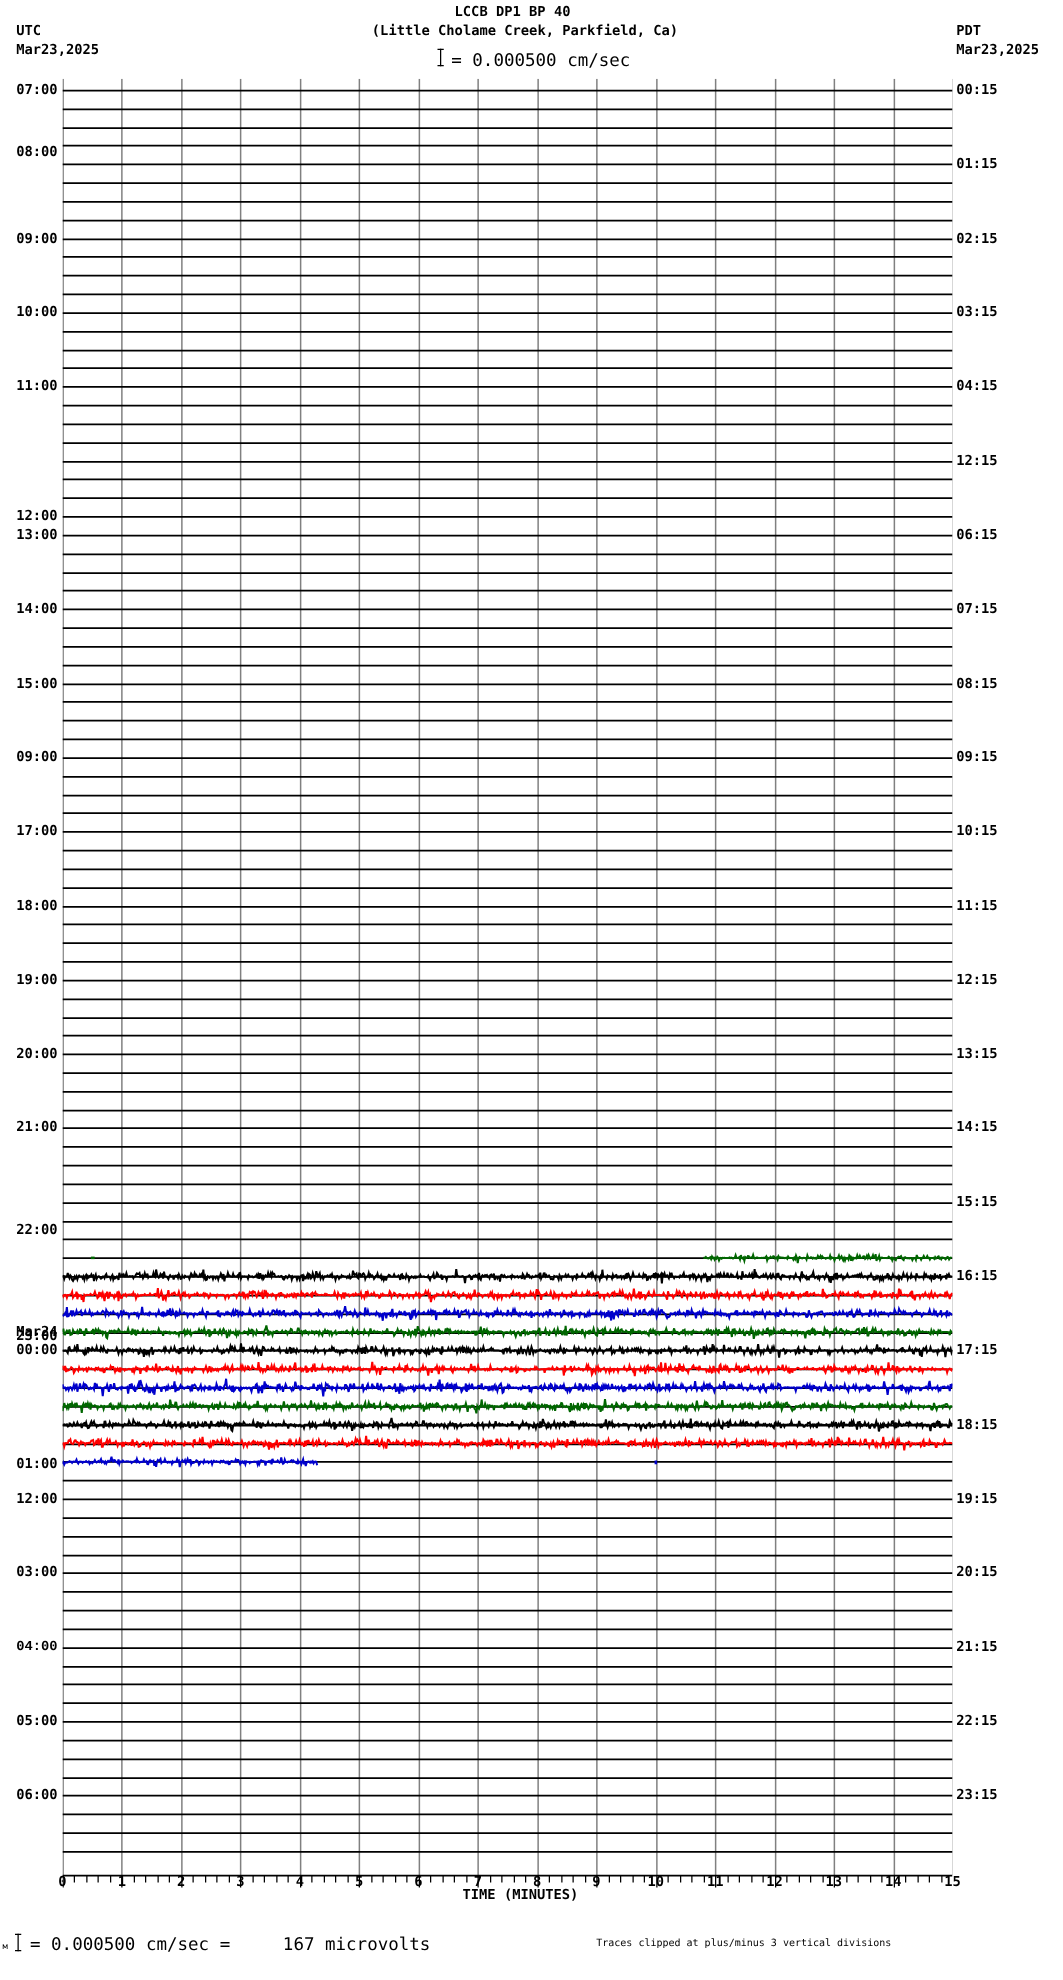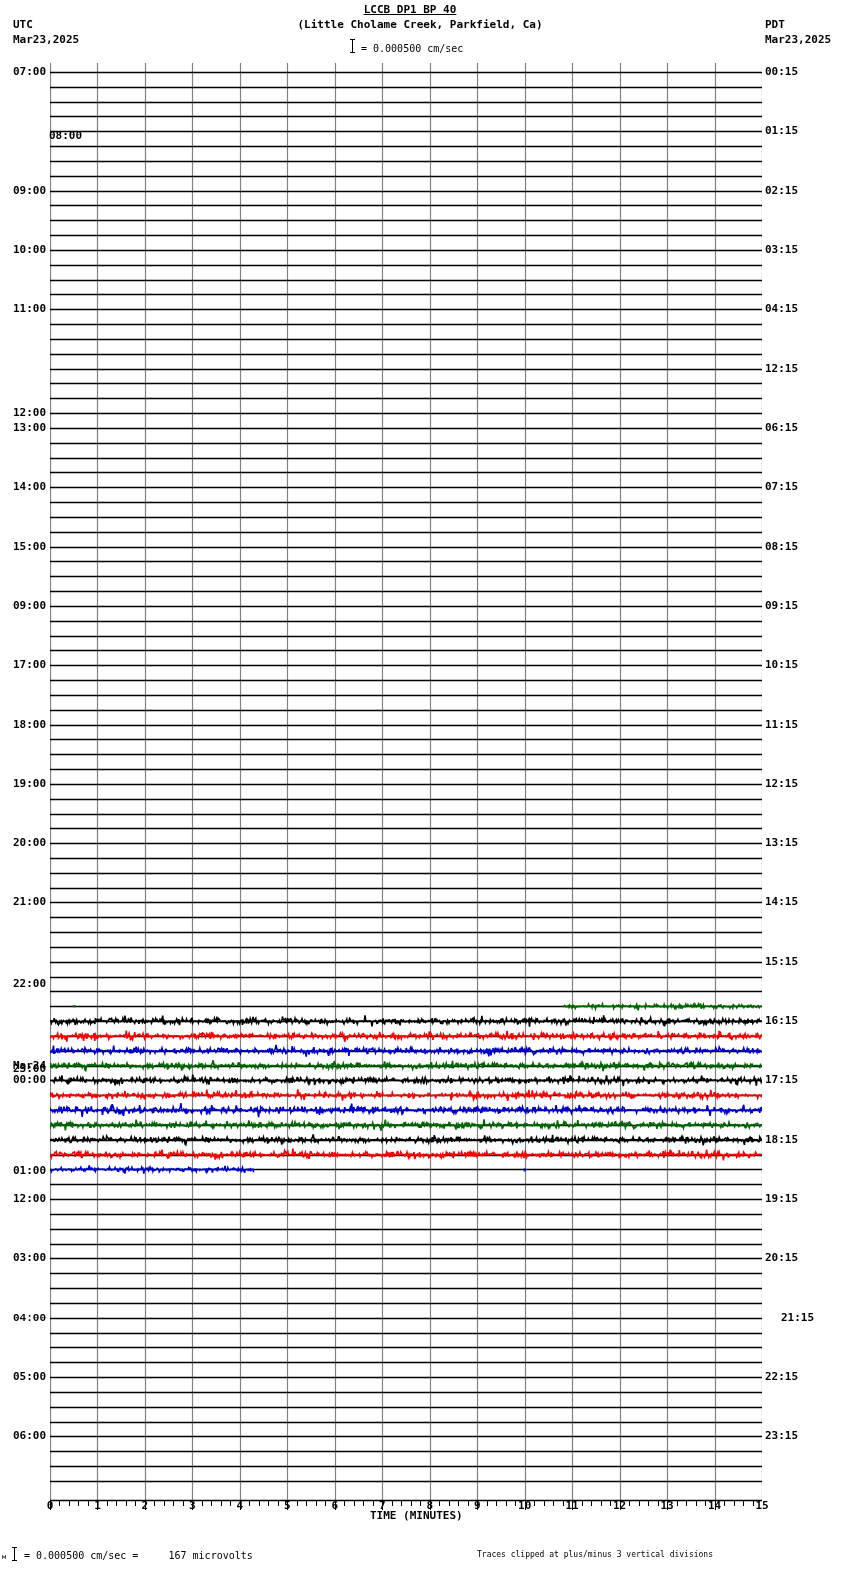--- a/index.html
+++ b/index.html
@@ -1,20 +1,20 @@
 <!DOCTYPE html>
 <html><head>
 <meta charset="utf-8">
 <style>
   html, body { margin: 0; padding: 0; background: #ffffff; }
   body { width: 850px; height: 1584px; position: relative; overflow: hidden;
          font-family: "DejaVu Sans Mono", "Liberation Mono", monospace; color: #000; }
   .txt { position: absolute; white-space: pre; font-weight: bold; font-size: 11px; line-height: 12px; }
-  .small { font-weight: normal; font-size: 10px; }
-  #title { left: 0; width: 820px; text-align: center; top: 4px; text-decoration: underline; }
+  .small { font-weight: normal; font-size: 14px; }
+  #title { left: 0; width: 820px; text-align: center; top: 4px; }
   #subtitle { left: 0; width: 840px; text-align: center; top: 19px; }
   #utc-label { left: 13px; top: 19px; }
   #utc-date { left: 13px; top: 34px; }
   #pdt-label { left: 765px; top: 19px; }
   #pdt-date { left: 765px; top: 34px; }
   .scalebar { position: absolute; width: 5px; border-left: 1px solid #000; }
   .scalebar::before, .scalebar::after { content: ""; position: absolute; left: -3px; width: 5px; height: 1px; background: #000; }
   .scalebar::before { top: 0; } .scalebar::after { bottom: 0; }
   #plot { position: absolute; left: 50px; top: 63px; width: 712px; height: 1437px; }
   #plot svg { position: absolute; left: 0; top: 0; }
@@ -243,21 +243,21 @@
       <path d="M0.0 1076.8L0.7 1076.8L1.4 1076.4L2.1 1076.7L2.8 1076.8L3.5 1076.5L4.2 1078.2L4.9 1078.0L5.6 1075.8L6.3 1076.0L7.0 1076.8L7.7 1077.8L8.4 1076.8L9.1 1075.3L9.8 1076.7L10.5 1077.4L11.2 1077.0L11.9 1075.1L12.6 1076.9L13.3 1076.8L14.0 1077.1L14.7 1076.4L15.4 1079.5L16.1 1076.7L16.8 1075.8L17.5 1075.5L18.2 1076.8L18.9 1074.8L19.6 1077.9L20.3 1079.5L21.0 1079.3L21.7 1078.0L22.4 1075.6L23.1 1074.2L23.8 1076.4L24.5 1075.8L25.2 1074.3L25.9 1076.8L26.6 1076.7L27.3 1078.4L28.0 1077.1L28.7 1077.6L29.4 1076.9L30.1 1076.8L30.8 1076.8L31.5 1076.8L32.2 1076.7L32.9 1079.4L33.6 1074.4L34.3 1074.3L35.0 1077.5L35.7 1077.2L36.4 1076.6L37.1 1077.8L37.8 1074.9L38.5 1076.8L39.2 1077.1L39.9 1078.5L40.6 1075.8L41.3 1076.1L42.0 1076.4L42.7 1075.6L43.4 1076.6L44.1 1076.7L44.8 1075.9L45.5 1076.9L46.2 1076.7L46.9 1076.9L47.6 1076.7L48.3 1078.3L49.0 1076.8L49.7 1076.1L50.4 1076.7L51.1 1076.6L51.8 1076.5L52.5 1076.8L53.2 1073.8L53.9 1075.5L54.6 1076.6L55.3 1076.8L56.0 1076.8L56.7 1073.1L57.4 1074.6L58.1 1075.1L58.8 1077.0L59.5 1076.7L60.2 1075.2L60.9 1076.7L61.6 1075.5L62.3 1076.8L63.0 1076.7L63.7 1076.8L64.4 1076.7L65.1 1076.8L65.8 1076.4L66.5 1076.8L67.2 1078.5L67.9 1076.8L68.6 1076.4L69.3 1076.1L70.0 1076.2L70.7 1075.0L71.4 1076.6L72.1 1076.4L72.8 1076.3L73.5 1076.2L74.2 1077.0L74.9 1078.9L75.6 1077.9L76.3 1076.4L77.0 1076.8L77.7 1076.8L78.4 1076.9L79.1 1076.9L79.8 1076.6L80.5 1075.9L81.2 1074.0L81.9 1076.8L82.6 1076.7L83.3 1077.8L84.0 1077.5L84.7 1074.7L85.4 1076.7L86.1 1074.4L86.8 1078.0L87.5 1078.8L88.2 1076.9L88.9 1076.8L89.6 1076.5L90.3 1074.2L91.0 1078.3L91.7 1077.0L92.4 1076.7L93.1 1076.8L93.8 1076.3L94.5 1078.3L95.2 1074.3L95.9 1078.1L96.6 1078.3L97.3 1076.3L98.0 1076.7L98.7 1077.6L99.4 1077.3L100.1 1076.8L100.8 1074.2L101.5 1078.6L102.2 1078.8L102.9 1076.8L103.6 1075.7L104.3 1076.8L105.0 1076.8L105.7 1074.7L106.4 1079.0L107.1 1078.7L107.8 1078.5L108.5 1075.3L109.2 1076.8L109.9 1076.8L110.6 1076.8L111.3 1077.4L112.0 1075.8L112.7 1077.8L113.4 1077.0L114.1 1074.6L114.8 1074.9L115.5 1077.0L116.2 1076.8L116.9 1076.7L117.6 1079.8L118.3 1076.8L119.0 1073.8L119.7 1076.7L120.4 1076.8L121.1 1076.9L121.8 1076.9L122.5 1077.4L123.2 1076.3L123.9 1076.9L124.6 1074.3L125.3 1078.6L126.0 1076.5L126.7 1074.7L127.4 1076.2L128.1 1076.4L128.8 1074.8L129.5 1076.9L130.2 1075.8L130.9 1076.8L131.6 1076.3L132.3 1078.6L133.0 1076.7L133.7 1077.3L134.4 1076.8L135.1 1081.1L135.8 1081.8L136.5 1077.8L137.2 1077.0L137.9 1075.9L138.6 1076.8L139.3 1075.7L140.0 1076.1L140.7 1076.8L141.4 1075.6L142.1 1077.0L142.8 1075.9L143.5 1076.7L144.2 1076.8L144.9 1074.6L145.6 1075.4L146.3 1076.7L147.0 1076.8L147.7 1076.6L148.4 1076.8L149.1 1077.0L149.8 1076.4L150.5 1076.8L151.2 1076.7L151.9 1076.5L152.6 1074.1L153.3 1076.8L154.0 1077.4L154.7 1076.7L155.4 1079.1L156.1 1074.2L156.8 1076.8L157.5 1077.7L158.2 1074.9L158.9 1079.7L159.6 1076.5L160.3 1075.7L161.0 1076.8L161.7 1076.8L162.4 1077.5L163.1 1076.7L163.8 1076.8L164.5 1074.8L165.2 1076.8L165.9 1076.8L166.6 1077.0L167.3 1076.9L168.0 1075.6L168.7 1076.5L169.4 1077.0L170.1 1076.5L170.8 1077.7L171.5 1076.4L172.2 1076.8L172.9 1076.2L173.6 1076.7L174.3 1076.3L175.0 1076.8L175.7 1077.3L176.4 1076.6L177.1 1074.4L177.8 1076.7L178.5 1076.3L179.2 1076.5L179.9 1077.0L180.6 1079.9L181.3 1076.6L182.0 1076.7L182.7 1076.3L183.4 1076.7L184.1 1076.8L184.8 1077.6L185.5 1076.7L186.2 1078.1L186.9 1077.0L187.6 1077.5L188.3 1077.2L189.0 1077.8L189.7 1076.8L190.4 1076.8L191.1 1078.2L191.8 1077.8L192.5 1077.5L193.2 1079.5L193.9 1076.8L194.6 1076.8L195.3 1076.8L196.0 1076.8L196.7 1076.8L197.4 1075.4L198.1 1078.7L198.8 1076.8L199.5 1079.0L200.2 1075.4L200.9 1076.8L201.6 1077.9L202.3 1076.2L203.0 1079.0L203.7 1077.4L204.4 1077.2L205.1 1076.9L205.8 1076.8L206.5 1076.5L207.2 1076.7L207.9 1076.8L208.6 1076.6L209.3 1074.7L210.0 1076.7L210.7 1076.8L211.4 1075.3L212.1 1075.9L212.8 1076.9L213.5 1074.1L214.2 1076.7L214.9 1078.4L215.6 1076.7L216.3 1076.8L217.0 1074.6L217.7 1080.7L218.4 1076.8L219.1 1078.3L219.8 1076.8L220.5 1076.8L221.2 1077.3L221.9 1074.2L222.6 1076.8L223.3 1077.3L224.0 1076.9L224.7 1078.3L225.4 1076.3L226.1 1075.0L226.8 1076.8L227.5 1078.4L228.2 1075.8L228.9 1074.4L229.6 1075.8L230.3 1077.5L231.0 1076.6L231.7 1081.6L232.4 1079.2L233.1 1076.7L233.8 1078.6L234.5 1076.2L235.2 1077.6L235.9 1077.3L236.6 1076.8L237.3 1077.8L238.0 1078.5L238.7 1076.2L239.4 1079.4L240.1 1077.0L240.8 1078.5L241.5 1076.4L242.2 1077.3L242.9 1077.8L243.6 1077.4L244.3 1077.9L245.0 1076.8L245.7 1076.2L246.4 1076.8L247.1 1076.8L247.8 1076.7L248.5 1079.3L249.2 1075.3L249.9 1076.7L250.6 1076.4L251.3 1074.8L252.0 1075.0L252.7 1078.8L253.4 1076.8L254.1 1077.7L254.8 1078.7L255.5 1075.6L256.2 1076.8L256.9 1076.8L257.6 1076.7L258.3 1076.8L259.0 1076.8L259.7 1076.6L260.4 1076.8L261.1 1078.4L261.8 1075.4L262.5 1074.3L263.2 1071.4L263.9 1075.2L264.6 1079.5L265.3 1076.8L266.0 1078.2L266.7 1076.7L267.4 1077.3L268.1 1079.3L268.8 1076.5L269.5 1076.8L270.2 1077.0L270.9 1076.1L271.6 1075.9L272.3 1076.4L273.0 1076.8L273.7 1076.8L274.4 1076.7L275.1 1076.8L275.8 1075.7L276.5 1077.2L277.2 1076.8L277.9 1076.9L278.6 1075.8L279.3 1076.2L280.0 1078.4L280.7 1076.8L281.4 1076.3L282.1 1076.6L282.8 1074.4L283.5 1074.8L284.2 1076.9L284.9 1077.5L285.6 1076.8L286.3 1076.9L287.0 1076.9L287.7 1076.8L288.4 1073.9L289.1 1073.9L289.8 1076.8L290.5 1076.8L291.2 1076.1L291.9 1078.6L292.6 1076.6L293.3 1076.1L294.0 1077.3L294.7 1075.9L295.4 1076.8L296.1 1076.8L296.8 1078.3L297.5 1076.7L298.2 1077.6L298.9 1077.4L299.6 1076.2L300.3 1076.9L301.0 1076.6L301.7 1078.2L302.4 1076.8L303.1 1076.1L303.8 1076.8L304.5 1076.7L305.2 1078.8L305.9 1076.5L306.6 1077.9L307.3 1078.1L308.0 1079.3L308.7 1076.6L309.4 1076.9L310.1 1075.1L310.8 1076.8L311.5 1076.6L312.2 1075.7L312.9 1076.2L313.6 1078.5L314.3 1076.2L315.0 1076.3L315.7 1079.2L316.4 1077.5L317.1 1077.6L317.8 1076.8L318.5 1076.0L319.2 1078.5L319.9 1077.8L320.6 1076.9L321.3 1076.8L322.0 1076.9L322.7 1076.7L323.4 1076.7L324.1 1077.4L324.8 1076.6L325.5 1077.2L326.2 1076.8L326.9 1076.3L327.6 1075.5L328.3 1076.8L329.0 1076.8L329.7 1077.7L330.4 1077.2L331.1 1076.8L331.8 1078.6L332.5 1074.7L333.2 1076.8L333.9 1076.9L334.6 1077.0L335.3 1076.7L336.0 1075.6L336.7 1079.0L337.4 1076.8L338.1 1076.7L338.8 1076.7L339.5 1076.7L340.2 1076.8L340.9 1078.1L341.6 1075.2L342.3 1076.8L343.0 1076.8L343.7 1077.0L344.4 1076.8L345.1 1078.7L345.8 1076.8L346.5 1074.0L347.2 1076.7L347.9 1076.8L348.6 1076.8L349.3 1075.9L350.0 1077.2L350.7 1076.4L351.4 1076.9L352.1 1076.3L352.8 1076.8L353.5 1076.8L354.2 1076.8L354.9 1077.6L355.6 1077.9L356.3 1076.3L357.0 1076.9L357.7 1076.8L358.4 1076.3L359.1 1076.8L359.8 1074.0L360.5 1077.0L361.2 1076.8L361.9 1076.9L362.6 1076.7L363.3 1076.8L364.0 1076.8L364.7 1077.1L365.4 1079.7L366.1 1078.7L366.8 1076.7L367.5 1076.8L368.2 1074.6L368.9 1076.8L369.6 1076.6L370.3 1076.1L371.0 1075.4L371.7 1076.8L372.4 1076.6L373.1 1079.0L373.8 1076.7L374.5 1076.8L375.2 1077.5L375.9 1077.3L376.6 1079.6L377.3 1075.8L378.0 1077.0L378.7 1079.6L379.4 1076.8L380.1 1076.2L380.8 1077.0L381.5 1079.4L382.2 1074.2L382.9 1078.9L383.6 1077.0L384.3 1072.2L385.0 1074.6L385.7 1075.9L386.4 1076.8L387.1 1079.0L387.8 1076.8L388.5 1079.5L389.2 1075.9L389.9 1076.9L390.6 1078.9L391.3 1076.8L392.0 1076.7L392.7 1076.8L393.4 1074.5L394.1 1076.8L394.8 1078.7L395.5 1076.5L396.2 1075.6L396.9 1076.2L397.6 1078.5L398.3 1075.9L399.0 1076.9L399.7 1076.4L400.4 1076.5L401.1 1074.1L401.8 1078.9L402.5 1076.3L403.2 1076.9L403.9 1076.5L404.6 1077.8L405.3 1077.1L406.0 1076.8L406.7 1073.8L407.4 1077.1L408.1 1074.3L408.8 1074.6L409.5 1077.3L410.2 1075.1L410.9 1076.7L411.6 1077.3L412.3 1076.8L413.0 1076.7L413.7 1077.1L414.4 1076.1L415.1 1076.8L415.8 1076.8L416.5 1075.9L417.2 1077.7L417.9 1076.6L418.6 1076.8L419.3 1075.9L420.0 1077.1L420.7 1077.5L421.4 1076.4L422.1 1077.0L422.8 1077.0L423.5 1076.8L424.2 1076.3L424.9 1076.8L425.6 1076.8L426.3 1077.2L427.0 1077.4L427.7 1076.5L428.4 1076.7L429.1 1076.5L429.8 1076.5L430.5 1079.5L431.2 1075.9L431.9 1078.2L432.6 1077.4L433.3 1076.1L434.0 1076.7L434.7 1072.5L435.4 1076.8L436.1 1078.9L436.8 1076.5L437.5 1073.8L438.2 1076.9L438.9 1076.8L439.6 1074.9L440.3 1078.0L441.0 1076.7L441.7 1078.1L442.4 1076.7L443.1 1076.9L443.8 1076.8L444.5 1076.2L445.2 1077.9L445.9 1076.6L446.6 1076.9L447.3 1076.9L448.0 1076.8L448.7 1076.1L449.4 1076.2L450.1 1076.7L450.8 1076.2L451.5 1076.6L452.2 1076.8L452.9 1079.4L453.6 1077.4L454.3 1076.8L455.0 1076.8L455.7 1076.8L456.4 1077.0L457.1 1077.1L457.8 1077.6L458.5 1076.3L459.2 1077.9L459.9 1076.8L460.6 1076.8L461.3 1076.4L462.0 1078.5L462.7 1080.4L463.4 1078.1L464.1 1076.8L464.8 1076.5L465.5 1077.8L466.2 1079.3L466.9 1079.5L467.6 1076.7L468.3 1076.6L469.0 1076.8L469.7 1074.7L470.4 1078.5L471.1 1077.4L471.8 1076.8L472.5 1078.5L473.2 1078.3L473.9 1076.8L474.6 1077.0L475.3 1076.8L476.0 1077.3L476.7 1076.2L477.4 1076.4L478.1 1076.3L478.8 1078.5L479.5 1076.6L480.2 1076.8L480.9 1075.2L481.6 1073.5L482.3 1079.7L483.0 1077.4L483.7 1076.7L484.4 1076.8L485.1 1076.8L485.8 1076.6L486.5 1074.7L487.2 1078.0L487.9 1076.8L488.6 1076.9L489.3 1079.9L490.0 1076.5L490.7 1077.5L491.4 1077.3L492.1 1076.7L492.8 1076.2L493.5 1074.8L494.2 1076.8L494.9 1078.9L495.6 1076.8L496.3 1074.4L497.0 1077.4L497.7 1076.5L498.4 1076.0L499.1 1076.1L499.8 1079.2L500.5 1076.7L501.2 1076.1L501.9 1079.4L502.6 1071.9L503.3 1079.5L504.0 1076.8L504.7 1076.7L505.4 1076.8L506.1 1074.9L506.8 1074.5L507.5 1076.7L508.2 1075.3L508.9 1077.6L509.6 1076.5L510.3 1076.8L511.0 1075.2L511.7 1077.2L512.4 1076.3L513.1 1076.7L513.8 1076.2L514.5 1076.8L515.2 1077.6L515.9 1074.5L516.6 1077.0L517.3 1078.0L518.0 1080.0L518.7 1076.7L519.4 1077.4L520.1 1076.7L520.8 1076.2L521.5 1078.6L522.2 1075.1L522.9 1077.3L523.6 1076.8L524.3 1076.8L525.0 1074.1L525.7 1076.7L526.4 1078.3L527.1 1079.3L527.8 1079.7L528.5 1075.3L529.2 1076.8L529.9 1076.0L530.6 1075.8L531.3 1075.4L532.0 1074.8L532.7 1079.3L533.4 1075.5L534.1 1073.8L534.8 1076.9L535.5 1076.8L536.2 1077.1L536.9 1076.8L537.6 1076.8L538.3 1075.3L539.0 1077.0L539.7 1076.8L540.4 1076.7L541.1 1076.8L541.8 1076.7L542.5 1074.5L543.2 1076.8L543.9 1076.0L544.6 1074.3L545.3 1076.8L546.0 1077.2L546.7 1074.8L547.4 1074.6L548.1 1076.6L548.8 1076.2L549.5 1076.8L550.2 1076.8L550.9 1075.7L551.6 1076.4L552.3 1077.3L553.0 1076.7L553.7 1076.8L554.4 1078.0L555.1 1074.5L555.8 1076.8L556.5 1075.0L557.2 1076.8L557.9 1076.8L558.6 1076.7L559.3 1076.8L560.0 1077.2L560.7 1076.2L561.4 1077.0L562.1 1076.1L562.8 1076.8L563.5 1077.9L564.2 1076.8L564.9 1076.8L565.6 1076.4L566.3 1077.7L567.0 1076.7L567.7 1077.9L568.4 1078.6L569.1 1079.4L569.8 1075.6L570.5 1074.8L571.2 1076.7L571.9 1077.2L572.6 1075.1L573.3 1076.8L574.0 1076.1L574.7 1079.4L575.4 1076.8L576.1 1076.8L576.8 1076.6L577.5 1078.4L578.2 1076.8L578.9 1076.8L579.6 1076.8L580.3 1076.6L581.0 1076.8L581.7 1076.3L582.4 1076.5L583.1 1074.2L583.8 1076.5L584.5 1076.8L585.2 1076.8L585.9 1076.8L586.6 1076.9L587.3 1076.7L588.0 1078.0L588.7 1076.5L589.4 1073.8L590.1 1076.8L590.8 1076.6L591.5 1076.8L592.2 1076.8L592.9 1078.4L593.6 1078.4L594.3 1077.1L595.0 1076.8L595.7 1077.3L596.4 1075.4L597.1 1075.6L597.8 1075.0L598.5 1078.3L599.2 1076.8L599.9 1076.6L600.6 1078.1L601.3 1076.6L602.0 1077.4L602.7 1076.7L603.4 1079.4L604.1 1076.4L604.8 1075.5L605.5 1077.0L606.2 1076.8L606.9 1076.5L607.6 1076.7L608.3 1076.8L609.0 1076.9L609.7 1076.9L610.4 1076.8L611.1 1076.3L611.8 1076.8L612.5 1076.8L613.2 1078.3L613.9 1076.8L614.6 1077.4L615.3 1075.6L616.0 1077.2L616.7 1075.2L617.4 1076.8L618.1 1076.7L618.8 1074.7L619.5 1079.6L620.2 1076.9L620.9 1076.0L621.6 1077.7L622.3 1076.7L623.0 1074.8L623.7 1076.3L624.4 1079.5L625.1 1074.6L625.8 1076.8L626.5 1076.9L627.2 1076.7L627.9 1076.9L628.6 1076.7L629.3 1077.2L630.0 1074.4L630.7 1078.1L631.4 1074.3L632.1 1076.3L632.8 1074.1L633.5 1076.8L634.2 1077.1L634.9 1076.8L635.6 1080.7L636.3 1074.2L637.0 1077.8L637.7 1074.0L638.4 1078.1L639.1 1076.7L639.8 1077.7L640.5 1076.8L641.2 1076.8L641.9 1074.9L642.6 1076.5L643.3 1077.5L644.0 1076.7L644.7 1075.8L645.4 1079.1L646.1 1079.3L646.8 1076.8L647.5 1076.3L648.2 1076.8L648.9 1076.8L649.6 1079.7L650.3 1076.7L651.0 1074.1L651.7 1076.7L652.4 1076.2L653.1 1082.2L653.8 1079.4L654.5 1076.8L655.2 1078.4L655.9 1076.8L656.6 1079.4L657.3 1075.9L658.0 1077.0L658.7 1077.7L659.4 1077.1L660.1 1079.4L660.8 1075.7L661.5 1076.8L662.2 1076.8L662.9 1076.7L663.6 1074.2L664.3 1074.0L665.0 1077.0L665.7 1078.6L666.4 1074.9L667.1 1079.4L667.8 1076.6L668.5 1077.4L669.2 1074.4L669.9 1076.4L670.6 1076.3L671.3 1077.7L672.0 1077.5L672.7 1076.4L673.4 1077.0L674.1 1076.6L674.8 1075.8L675.5 1075.0L676.2 1075.5L676.9 1077.3L677.6 1074.8L678.3 1075.5L679.0 1076.8L679.7 1076.7L680.4 1076.8L681.1 1076.8L681.8 1076.6L682.5 1076.6L683.2 1078.2L683.9 1075.9L684.6 1076.8L685.3 1076.4L686.0 1077.3L686.7 1076.0L687.4 1075.6L688.1 1078.6L688.8 1076.8L689.5 1076.8L690.2 1076.6L690.9 1076.9L691.6 1077.9L692.3 1076.8L693.0 1076.8L693.7 1078.6L694.4 1081.8L695.1 1076.8L695.8 1076.3L696.5 1077.4L697.2 1075.3L697.9 1079.2L698.6 1076.8L699.3 1074.9L700.0 1074.2L700.7 1077.8L701.4 1074.0L702.1 1079.3L702.8 1076.7L703.5 1077.7L704.2 1076.6L704.9 1076.9L705.6 1076.8L706.3 1076.8L707.0 1076.6L707.7 1077.3L708.4 1078.8L709.1 1078.8L709.8 1073.9L710.5 1075.4L711.2 1076.7L711.9 1075.5" stroke="#000000" stroke-width="1.6" fill="none"></path>
       <path d="M0.0 1091.2L0.7 1091.6L1.4 1094.3L2.1 1091.6L2.8 1091.5L3.5 1091.6L4.2 1091.6L4.9 1089.4L5.6 1089.6L6.3 1088.6L7.0 1091.6L7.7 1091.9L8.4 1092.2L9.1 1090.8L9.8 1089.4L10.5 1089.3L11.2 1090.8L11.9 1090.6L12.6 1091.3L13.3 1093.1L14.0 1091.6L14.7 1090.3L15.4 1091.6L16.1 1090.9L16.8 1091.2L17.5 1091.6L18.2 1093.0L18.9 1091.6L19.6 1091.5L20.3 1091.7L21.0 1091.3L21.7 1091.6L22.4 1090.7L23.1 1089.5L23.8 1089.4L24.5 1089.0L25.2 1093.0L25.9 1092.4L26.6 1091.3L27.3 1089.0L28.0 1092.5L28.7 1087.7L29.4 1091.6L30.1 1090.3L30.8 1089.1L31.5 1094.4L32.2 1094.4L32.9 1091.6L33.6 1091.6L34.3 1091.8L35.0 1090.6L35.7 1088.8L36.4 1091.6L37.1 1090.3L37.8 1089.0L38.5 1091.6L39.2 1091.6L39.9 1091.8L40.6 1091.2L41.3 1091.6L42.0 1091.2L42.7 1090.1L43.4 1091.6L44.1 1093.7L44.8 1091.6L45.5 1091.8L46.2 1091.6L46.9 1091.6L47.6 1093.3L48.3 1090.5L49.0 1094.2L49.7 1091.5L50.4 1091.0L51.1 1091.6L51.8 1091.5L52.5 1092.4L53.2 1091.5L53.9 1091.6L54.6 1091.2L55.3 1093.6L56.0 1088.6L56.7 1091.6L57.4 1093.2L58.1 1091.5L58.8 1091.6L59.5 1090.5L60.2 1091.3L60.9 1094.4L61.6 1094.2L62.3 1093.9L63.0 1091.8L63.7 1091.6L64.4 1091.4L65.1 1090.5L65.8 1091.6L66.5 1091.3L67.2 1094.4L67.9 1091.8L68.6 1091.1L69.3 1091.9L70.0 1094.4L70.7 1091.6L71.4 1093.0L72.1 1091.5L72.8 1089.8L73.5 1091.6L74.2 1091.5L74.9 1091.6L75.6 1091.0L76.3 1091.6L77.0 1091.6L77.7 1091.6L78.4 1091.4L79.1 1091.6L79.8 1091.6L80.5 1091.5L81.2 1092.8L81.9 1093.4L82.6 1090.2L83.3 1092.0L84.0 1092.9L84.7 1090.6L85.4 1091.7L86.1 1091.8L86.8 1091.6L87.5 1093.1L88.2 1090.4L88.9 1091.6L89.6 1090.3L90.3 1091.5L91.0 1092.3L91.7 1091.4L92.4 1091.5L93.1 1091.6L93.8 1091.6L94.5 1091.6L95.2 1091.5L95.9 1091.7L96.6 1091.6L97.3 1094.0L98.0 1090.8L98.7 1091.6L99.4 1091.6L100.1 1091.6L100.8 1091.7L101.5 1091.6L102.2 1091.6L102.9 1091.8L103.6 1092.3L104.3 1093.5L105.0 1089.3L105.7 1089.0L106.4 1091.6L107.1 1091.9L107.8 1091.2L108.5 1091.6L109.2 1091.6L109.9 1088.8L110.6 1090.3L111.3 1091.6L112.0 1086.5L112.7 1091.6L113.4 1091.6L114.1 1091.6L114.8 1091.8L115.5 1092.0L116.2 1091.6L116.9 1093.7L117.6 1094.6L118.3 1091.6L119.0 1094.0L119.7 1092.6L120.4 1088.9L121.1 1091.9L121.8 1090.3L122.5 1091.2L123.2 1091.6L123.9 1089.4L124.6 1090.5L125.3 1090.8L126.0 1091.6L126.7 1091.2L127.4 1088.7L128.1 1091.6L128.8 1091.6L129.5 1091.3L130.2 1092.1L130.9 1089.1L131.6 1090.8L132.3 1092.0L133.0 1089.1L133.7 1091.2L134.4 1091.6L135.1 1093.1L135.8 1093.3L136.5 1090.8L137.2 1091.3L137.9 1091.6L138.6 1091.6L139.3 1091.6L140.0 1091.3L140.7 1091.6L141.4 1091.9L142.1 1091.6L142.8 1091.3L143.5 1089.6L144.2 1091.6L144.9 1094.0L145.6 1091.6L146.3 1091.4L147.0 1092.2L147.7 1094.0L148.4 1091.5L149.1 1090.8L149.8 1092.1L150.5 1091.8L151.2 1092.4L151.9 1090.7L152.6 1089.9L153.3 1091.6L154.0 1090.4L154.7 1091.4L155.4 1091.8L156.1 1090.8L156.8 1092.4L157.5 1091.1L158.2 1091.6L158.9 1090.7L159.6 1091.6L160.3 1091.3L161.0 1094.0L161.7 1093.7L162.4 1090.5L163.1 1091.6L163.8 1092.9L164.5 1091.9L165.2 1096.6L165.9 1091.3L166.6 1091.6L167.3 1095.3L168.0 1092.6L168.7 1092.3L169.4 1094.5L170.1 1091.5L170.8 1091.5L171.5 1088.9L172.2 1094.9L172.9 1092.8L173.6 1091.5L174.3 1091.6L175.0 1091.5L175.7 1091.8L176.4 1091.6L177.1 1091.0L177.8 1091.4L178.5 1091.6L179.2 1092.2L179.9 1091.6L180.6 1091.7L181.3 1089.8L182.0 1092.1L182.7 1089.7L183.4 1091.6L184.1 1091.8L184.8 1091.6L185.5 1093.1L186.2 1091.7L186.9 1089.6L187.6 1091.5L188.3 1091.7L189.0 1091.6L189.7 1088.9L190.4 1091.1L191.1 1092.4L191.8 1091.5L192.5 1092.4L193.2 1094.4L193.9 1089.7L194.6 1093.9L195.3 1089.4L196.0 1092.2L196.7 1089.0L197.4 1091.6L198.1 1091.5L198.8 1091.3L199.5 1091.6L200.2 1089.7L200.9 1094.2L201.6 1091.6L202.3 1091.4L203.0 1090.2L203.7 1093.1L204.4 1091.7L205.1 1089.0L205.8 1091.1L206.5 1091.4L207.2 1091.6L207.9 1092.2L208.6 1091.6L209.3 1091.6L210.0 1090.4L210.7 1093.7L211.4 1093.3L212.1 1091.2L212.8 1091.6L213.5 1091.6L214.2 1091.6L214.9 1092.0L215.6 1092.1L216.3 1091.9L217.0 1091.5L217.7 1091.6L218.4 1091.7L219.1 1091.6L219.8 1092.7L220.5 1091.8L221.2 1090.5L221.9 1091.6L222.6 1091.6L223.3 1091.6L224.0 1089.1L224.7 1091.4L225.4 1092.5L226.1 1091.6L226.8 1091.8L227.5 1094.0L228.2 1093.6L228.9 1091.6L229.6 1092.8L230.3 1091.6L231.0 1091.5L231.7 1090.4L232.4 1091.3L233.1 1092.7L233.8 1090.9L234.5 1088.0L235.2 1090.1L235.9 1088.8L236.6 1090.0L237.3 1091.6L238.0 1089.0L238.7 1091.5L239.4 1091.5L240.1 1092.1L240.8 1091.7L241.5 1091.6L242.2 1091.7L242.9 1085.7L243.6 1091.9L244.3 1092.4L245.0 1088.7L245.7 1091.8L246.4 1091.7L247.1 1091.6L247.8 1091.4L248.5 1091.2L249.2 1091.6L249.9 1090.0L250.6 1091.6L251.3 1090.2L252.0 1089.0L252.7 1091.6L253.4 1094.5L254.1 1091.8L254.8 1091.0L255.5 1089.2L256.2 1092.4L256.9 1094.2L257.6 1091.1L258.3 1091.6L259.0 1095.9L259.7 1091.8L260.4 1088.8L261.1 1089.0L261.8 1090.3L262.5 1091.6L263.2 1091.6L263.9 1091.6L264.6 1090.9L265.3 1091.6L266.0 1091.6L266.7 1091.7L267.4 1089.7L268.1 1091.1L268.8 1090.4L269.5 1091.9L270.2 1091.6L270.9 1091.6L271.6 1091.6L272.3 1091.0L273.0 1091.8L273.7 1089.9L274.4 1092.9L275.1 1091.4L275.8 1091.6L276.5 1091.6L277.2 1091.3L277.9 1091.6L278.6 1092.7L279.3 1090.8L280.0 1094.2L280.7 1091.5L281.4 1091.6L282.1 1088.9L282.8 1093.9L283.5 1091.0L284.2 1092.2L284.9 1089.4L285.6 1092.2L286.3 1091.6L287.0 1093.2L287.7 1090.6L288.4 1092.0L289.1 1092.6L289.8 1091.5L290.5 1091.3L291.2 1091.7L291.9 1091.6L292.6 1091.6L293.3 1091.6L294.0 1092.5L294.7 1091.6L295.4 1091.2L296.1 1092.7L296.8 1091.6L297.5 1091.6L298.2 1091.5L298.9 1092.6L299.6 1091.7L300.3 1091.6L301.0 1093.3L301.7 1091.8L302.4 1089.5L303.1 1091.6L303.8 1091.0L304.5 1092.8L305.2 1091.7L305.9 1091.6L306.6 1091.6L307.3 1091.5L308.0 1091.5L308.7 1091.5L309.4 1090.7L310.1 1093.5L310.8 1091.8L311.5 1091.7L312.2 1091.7L312.9 1091.7L313.6 1090.6L314.3 1091.7L315.0 1091.6L315.7 1088.9L316.4 1090.2L317.1 1089.5L317.8 1091.6L318.5 1092.3L319.2 1091.4L319.9 1092.7L320.6 1091.6L321.3 1091.7L322.0 1094.0L322.7 1091.9L323.4 1091.6L324.1 1093.3L324.8 1093.3L325.5 1091.6L326.2 1091.1L326.9 1092.1L327.6 1090.9L328.3 1091.5L329.0 1091.6L329.7 1091.6L330.4 1091.4L331.1 1092.3L331.8 1093.4L332.5 1091.6L333.2 1091.4L333.9 1091.6L334.6 1092.8L335.3 1091.6L336.0 1092.8L336.7 1088.9L337.4 1090.1L338.1 1092.8L338.8 1089.5L339.5 1094.3L340.2 1091.3L340.9 1093.5L341.6 1089.0L342.3 1094.2L343.0 1089.0L343.7 1090.8L344.4 1092.6L345.1 1091.6L345.8 1091.6L346.5 1091.6L347.2 1088.7L347.9 1088.8L348.6 1091.5L349.3 1092.3L350.0 1091.6L350.7 1089.0L351.4 1090.4L352.1 1091.7L352.8 1091.6L353.5 1091.6L354.2 1091.8L354.9 1093.0L355.6 1091.2L356.3 1091.2L357.0 1089.0L357.7 1091.6L358.4 1094.3L359.1 1091.6L359.8 1094.0L360.5 1091.2L361.2 1091.0L361.9 1091.6L362.6 1091.6L363.3 1091.5L364.0 1089.2L364.7 1096.1L365.4 1093.9L366.1 1091.6L366.8 1091.4L367.5 1090.9L368.2 1091.4L368.9 1092.8L369.6 1089.2L370.3 1093.1L371.0 1091.5L371.7 1091.5L372.4 1092.4L373.1 1091.6L373.8 1093.6L374.5 1091.6L375.2 1091.6L375.9 1091.4L376.6 1091.2L377.3 1091.6L378.0 1091.5L378.7 1094.2L379.4 1092.7L380.1 1094.2L380.8 1092.8L381.5 1091.5L382.2 1091.0L382.9 1090.7L383.6 1092.1L384.3 1091.7L385.0 1091.5L385.7 1093.7L386.4 1093.4L387.1 1091.0L387.8 1091.6L388.5 1091.8L389.2 1092.6L389.9 1093.4L390.6 1091.6L391.3 1094.5L392.0 1092.3L392.7 1090.7L393.4 1095.1L394.1 1091.7L394.8 1091.6L395.5 1092.4L396.2 1089.5L396.9 1091.6L397.6 1090.3L398.3 1091.6L399.0 1091.8L399.7 1090.0L400.4 1090.5L401.1 1091.5L401.8 1090.8L402.5 1093.7L403.2 1094.2L403.9 1088.3L404.6 1092.2L405.3 1091.4L406.0 1091.6L406.7 1091.6L407.4 1091.6L408.1 1091.4L408.8 1089.6L409.5 1091.4L410.2 1091.6L410.9 1091.2L411.6 1089.0L412.3 1091.1L413.0 1091.6L413.7 1091.9L414.4 1091.6L415.1 1089.3L415.8 1093.3L416.5 1091.6L417.2 1090.1L417.9 1089.3L418.6 1091.9L419.3 1090.1L420.0 1088.9L420.7 1093.4L421.4 1088.8L422.1 1091.6L422.8 1092.6L423.5 1089.8L424.2 1092.0L424.9 1090.2L425.6 1093.5L426.3 1091.2L427.0 1093.5L427.7 1092.0L428.4 1091.6L429.1 1089.9L429.8 1091.3L430.5 1092.1L431.2 1091.6L431.9 1092.4L432.6 1090.8L433.3 1092.2L434.0 1091.6L434.7 1090.3L435.4 1092.1L436.1 1091.5L436.8 1088.7L437.5 1091.1L438.2 1092.0L438.9 1091.5L439.6 1091.0L440.3 1091.0L441.0 1091.6L441.7 1090.5L442.4 1090.5L443.1 1089.6L443.8 1091.1L444.5 1090.3L445.2 1091.6L445.9 1091.6L446.6 1091.6L447.3 1091.6L448.0 1091.6L448.7 1091.6L449.4 1091.6L450.1 1091.9L450.8 1091.9L451.5 1092.3L452.2 1091.6L452.9 1094.5L453.6 1091.2L454.3 1090.2L455.0 1090.1L455.7 1092.3L456.4 1090.7L457.1 1091.2L457.8 1089.8L458.5 1093.7L459.2 1091.6L459.9 1091.7L460.6 1091.6L461.3 1092.2L462.0 1091.4L462.7 1091.6L463.4 1091.6L464.1 1093.5L464.8 1091.6L465.5 1094.4L466.2 1091.6L466.9 1089.5L467.6 1091.6L468.3 1094.3L469.0 1091.1L469.7 1091.1L470.4 1091.6L471.1 1093.7L471.8 1091.3L472.5 1089.3L473.2 1091.6L473.9 1095.2L474.6 1091.6L475.3 1088.8L476.0 1090.9L476.7 1094.0L477.4 1091.6L478.1 1091.6L478.8 1092.7L479.5 1091.6L480.2 1092.0L480.9 1091.5L481.6 1091.6L482.3 1090.6L483.0 1091.2L483.7 1091.6L484.4 1091.9L485.1 1092.1L485.8 1091.4L486.5 1092.7L487.2 1092.2L487.9 1091.3L488.6 1092.3L489.3 1091.6L490.0 1094.5L490.7 1091.7L491.4 1090.9L492.1 1091.5L492.8 1090.8L493.5 1092.4L494.2 1090.9L494.9 1091.6L495.6 1093.0L496.3 1091.5L497.0 1092.7L497.7 1091.3L498.4 1088.8L499.1 1091.6L499.8 1091.7L500.5 1093.0L501.2 1089.3L501.9 1093.8L502.6 1091.6L503.3 1090.8L504.0 1091.6L504.7 1091.6L505.4 1092.0L506.1 1091.6L506.8 1091.6L507.5 1091.5L508.2 1091.6L508.9 1091.6L509.6 1089.0L510.3 1091.1L511.0 1093.3L511.7 1090.6L512.4 1091.6L513.1 1089.6L513.8 1091.6L514.5 1091.3L515.2 1090.7L515.9 1090.6L516.6 1091.1L517.3 1091.2L518.0 1091.5L518.7 1090.0L519.4 1091.6L520.1 1092.5L520.8 1091.6L521.5 1091.5L522.2 1090.1L522.9 1091.4L523.6 1091.6L524.3 1094.1L525.0 1092.7L525.7 1090.0L526.4 1090.4L527.1 1092.0L527.8 1093.4L528.5 1091.4L529.2 1091.6L529.9 1089.3L530.6 1091.6L531.3 1091.6L532.0 1091.6L532.7 1093.3L533.4 1092.0L534.1 1091.7L534.8 1091.3L535.5 1090.6L536.2 1090.9L536.9 1090.7L537.6 1090.5L538.3 1090.9L539.0 1089.4L539.7 1094.2L540.4 1093.1L541.1 1091.6L541.8 1093.2L542.5 1091.6L543.2 1091.2L543.9 1091.2L544.6 1091.6L545.3 1091.6L546.0 1089.0L546.7 1090.5L547.4 1092.4L548.1 1090.5L548.8 1094.4L549.5 1091.6L550.2 1091.6L550.9 1091.1L551.6 1092.3L552.3 1090.1L553.0 1092.0L553.7 1091.6L554.4 1091.6L555.1 1091.9L555.8 1090.1L556.5 1091.1L557.2 1091.6L557.9 1090.1L558.6 1091.6L559.3 1090.1L560.0 1091.6L560.7 1090.0L561.4 1091.6L562.1 1092.9L562.8 1090.2L563.5 1092.5L564.2 1093.0L564.9 1091.1L565.6 1091.0L566.3 1091.4L567.0 1091.7L567.7 1091.9L568.4 1091.5L569.1 1093.8L569.8 1091.6L570.5 1094.4L571.2 1091.6L571.9 1091.6L572.6 1092.1L573.3 1091.7L574.0 1091.6L574.7 1093.1L575.4 1092.1L576.1 1094.6L576.8 1091.6L577.5 1091.9L578.2 1091.5L578.9 1093.9L579.6 1090.9L580.3 1091.5L581.0 1091.8L581.7 1090.6L582.4 1091.7L583.1 1091.5L583.8 1091.5L584.5 1091.6L585.2 1089.6L585.9 1091.7L586.6 1090.5L587.3 1093.9L588.0 1091.7L588.7 1091.7L589.4 1091.2L590.1 1092.1L590.8 1091.1L591.5 1091.6L592.2 1091.6L592.9 1092.0L593.6 1091.6L594.3 1092.5L595.0 1091.2L595.7 1091.7L596.4 1091.6L597.1 1089.8L597.8 1091.1L598.5 1091.5L599.2 1087.5L599.9 1094.1L600.6 1091.6L601.3 1090.3L602.0 1091.7L602.7 1093.1L603.4 1091.6L604.1 1091.7L604.8 1090.8L605.5 1091.9L606.2 1091.6L606.9 1091.7L607.6 1091.6L608.3 1093.8L609.0 1091.6L609.7 1091.4L610.4 1090.5L611.1 1091.1L611.8 1091.5L612.5 1091.6L613.2 1088.1L613.9 1094.9L614.6 1091.4L615.3 1088.8L616.0 1090.8L616.7 1091.3L617.4 1092.3L618.1 1089.3L618.8 1092.3L619.5 1091.4L620.2 1086.6L620.9 1091.6L621.6 1089.4L622.3 1091.1L623.0 1092.4L623.7 1090.4L624.4 1091.6L625.1 1091.7L625.8 1091.6L626.5 1091.4L627.2 1091.0L627.9 1091.6L628.6 1092.7L629.3 1087.1L630.0 1091.6L630.7 1091.6L631.4 1091.4L632.1 1091.6L632.8 1090.3L633.5 1091.4L634.2 1090.2L634.9 1091.6L635.6 1091.7L636.3 1091.6L637.0 1091.5L637.7 1092.8L638.4 1090.0L639.1 1091.9L639.8 1092.6L640.5 1092.4L641.2 1091.1L641.9 1088.7L642.6 1088.6L643.3 1091.6L644.0 1091.5L644.7 1091.5L645.4 1094.1L646.1 1091.6L646.8 1091.6L647.5 1091.9L648.2 1088.6L648.9 1091.6L649.6 1091.7L650.3 1093.7L651.0 1091.6L651.7 1094.0L652.4 1091.5L653.1 1091.8L653.8 1092.4L654.5 1094.0L655.2 1091.4L655.9 1091.6L656.6 1086.5L657.3 1091.6L658.0 1091.4L658.7 1094.0L659.4 1091.5L660.1 1091.6L660.8 1093.5L661.5 1090.9L662.2 1091.6L662.9 1091.6L663.6 1090.8L664.3 1088.7L665.0 1091.6L665.7 1091.0L666.4 1094.0L667.1 1091.6L667.8 1089.2L668.5 1091.4L669.2 1088.9L669.9 1091.6L670.6 1091.8L671.3 1091.4L672.0 1091.6L672.7 1091.7L673.4 1097.3L674.1 1092.3L674.8 1091.4L675.5 1091.6L676.2 1091.6L676.9 1090.3L677.6 1090.7L678.3 1093.9L679.0 1093.3L679.7 1091.4L680.4 1091.9L681.1 1091.6L681.8 1091.6L682.5 1092.4L683.2 1091.6L683.9 1091.6L684.6 1091.6L685.3 1091.6L686.0 1091.3L686.7 1094.1L687.4 1093.1L688.1 1090.6L688.8 1089.3L689.5 1094.4L690.2 1091.3L690.9 1091.6L691.6 1091.4L692.3 1092.5L693.0 1092.8L693.7 1089.3L694.4 1090.7L695.1 1091.6L695.8 1091.2L696.5 1091.9L697.2 1091.5L697.9 1091.6L698.6 1094.5L699.3 1094.5L700.0 1091.4L700.7 1091.6L701.4 1091.6L702.1 1092.4L702.8 1092.0L703.5 1091.6L704.2 1092.8L704.9 1091.5L705.6 1089.2L706.3 1090.8L707.0 1091.7L707.7 1091.6L708.4 1091.6L709.1 1091.6L709.8 1091.2L710.5 1091.4L711.2 1091.6L711.9 1091.4" stroke="#ff0000" stroke-width="1.6" fill="none"></path>
       <path d="M0.0 1108.2L0.7 1106.9L1.4 1108.6L2.1 1107.0L2.8 1106.8L3.5 1107.1L4.2 1106.8L4.9 1106.4L5.6 1105.9L6.3 1106.3L7.0 1106.3L7.7 1107.3L8.4 1106.4L9.1 1106.3L9.8 1106.4L10.5 1106.2L11.2 1104.7L11.9 1106.8L12.6 1107.8L13.3 1106.4L14.0 1106.2L14.7 1106.4L15.4 1106.4L16.1 1107.2L16.8 1106.4L17.5 1106.5L18.2 1106.4L18.9 1105.8L19.6 1106.5L20.3 1106.8L21.0 1106.2L21.7 1108.1L22.4 1107.0L23.1 1106.6L23.8 1107.6L24.5 1106.8L25.2 1106.4L25.9 1105.1L26.6 1106.5L27.3 1107.0L28.0 1106.4L28.7 1105.8L29.4 1106.5L30.1 1105.6L30.8 1104.3L31.5 1106.8L32.2 1106.1L32.9 1106.2L33.6 1107.6L34.3 1106.4L35.0 1107.9L35.7 1106.4L36.4 1105.7L37.1 1106.4L37.8 1106.1L38.5 1105.1L39.2 1102.4L39.9 1106.1L40.6 1106.4L41.3 1105.0L42.0 1105.2L42.7 1106.4L43.4 1106.5L44.1 1107.3L44.8 1104.6L45.5 1108.0L46.2 1106.0L46.9 1106.1L47.6 1106.6L48.3 1105.4L49.0 1106.1L49.7 1106.4L50.4 1106.3L51.1 1106.0L51.8 1106.2L52.5 1106.0L53.2 1106.4L53.9 1106.4L54.6 1106.3L55.3 1107.3L56.0 1106.6L56.7 1106.4L57.4 1106.0L58.1 1105.6L58.8 1106.5L59.5 1104.2L60.2 1106.5L60.9 1106.2L61.6 1107.1L62.3 1106.6L63.0 1106.4L63.7 1106.5L64.4 1106.4L65.1 1104.6L65.8 1106.2L66.5 1106.5L67.2 1106.0L67.9 1108.2L68.6 1108.3L69.3 1106.0L70.0 1105.2L70.7 1106.5L71.4 1105.8L72.1 1106.4L72.8 1105.8L73.5 1109.6L74.2 1106.5L74.9 1110.5L75.6 1106.3L76.3 1105.0L77.0 1105.7L77.7 1105.2L78.4 1104.2L79.1 1107.4L79.8 1106.5L80.5 1106.4L81.2 1106.4L81.9 1104.4L82.6 1106.4L83.3 1106.4L84.0 1107.1L84.7 1106.4L85.4 1107.0L86.1 1106.3L86.8 1106.3L87.5 1108.1L88.2 1106.1L88.9 1106.9L89.6 1106.4L90.3 1106.4L91.0 1106.4L91.7 1104.2L92.4 1106.1L93.1 1105.5L93.8 1110.6L94.5 1106.5L95.2 1106.2L95.9 1105.2L96.6 1106.3L97.3 1106.6L98.0 1105.2L98.7 1107.6L99.4 1105.9L100.1 1104.2L100.8 1106.4L101.5 1106.7L102.2 1104.4L102.9 1108.3L103.6 1106.6L104.3 1107.4L105.0 1107.3L105.7 1106.8L106.4 1106.4L107.1 1105.3L107.8 1105.7L108.5 1106.4L109.2 1108.8L109.9 1107.8L110.6 1106.3L111.3 1106.4L112.0 1106.4L112.7 1107.4L113.4 1105.3L114.1 1106.7L114.8 1106.7L115.5 1106.2L116.2 1106.1L116.9 1107.2L117.6 1106.4L118.3 1106.5L119.0 1106.0L119.7 1108.4L120.4 1106.4L121.1 1105.6L121.8 1106.3L122.5 1106.3L123.2 1105.9L123.9 1106.4L124.6 1106.4L125.3 1106.4L126.0 1107.1L126.7 1105.6L127.4 1105.7L128.1 1106.5L128.8 1105.6L129.5 1106.4L130.2 1107.2L130.9 1106.4L131.6 1107.3L132.3 1106.4L133.0 1108.3L133.7 1108.2L134.4 1106.4L135.1 1105.8L135.8 1106.0L136.5 1106.2L137.2 1106.4L137.9 1106.4L138.6 1104.7L139.3 1106.0L140.0 1105.0L140.7 1105.0L141.4 1106.4L142.1 1108.2L142.8 1106.4L143.5 1107.2L144.2 1106.2L144.9 1107.3L145.6 1106.4L146.3 1108.5L147.0 1106.1L147.7 1106.4L148.4 1106.5L149.1 1106.4L149.8 1107.4L150.5 1106.5L151.2 1106.8L151.9 1106.7L152.6 1106.5L153.3 1106.2L154.0 1106.4L154.7 1106.4L155.4 1106.4L156.1 1108.6L156.8 1105.5L157.5 1108.2L158.2 1106.4L158.9 1105.3L159.6 1106.1L160.3 1105.8L161.0 1106.4L161.7 1106.2L162.4 1109.5L163.1 1106.5L163.8 1106.4L164.5 1106.5L165.2 1105.9L165.9 1106.6L166.6 1105.9L167.3 1108.4L168.0 1104.1L168.7 1106.4L169.4 1106.3L170.1 1106.5L170.8 1106.3L171.5 1106.4L172.2 1105.4L172.9 1106.4L173.6 1107.1L174.3 1106.4L175.0 1103.0L175.7 1106.6L176.4 1108.0L177.1 1107.5L177.8 1104.7L178.5 1106.5L179.2 1106.5L179.9 1107.0L180.6 1106.3L181.3 1106.4L182.0 1106.4L182.7 1105.7L183.4 1105.2L184.1 1106.4L184.8 1105.5L185.5 1106.4L186.2 1106.4L186.9 1107.4L187.6 1107.7L188.3 1105.4L189.0 1107.2L189.7 1106.4L190.4 1106.4L191.1 1108.3L191.8 1106.4L192.5 1104.5L193.2 1108.4L193.9 1106.2L194.6 1109.8L195.3 1107.1L196.0 1106.6L196.7 1106.3L197.4 1106.4L198.1 1107.2L198.8 1106.2L199.5 1107.0L200.2 1106.0L200.9 1107.6L201.6 1106.4L202.3 1106.2L203.0 1106.4L203.7 1109.2" stroke="#0000cc" stroke-width="1.6" fill="none"></path>
       <rect x="22.733333333333334" y="942.29" width="3" height="2" fill="#006600"></rect>
       <rect x="473.6666666666667" y="1105.42" width="2" height="3" fill="#0000cc"></rect>
     </svg>
 </div>
 
 <div id="left-labels">
     <div class="txt left-lbl" style="top: 66px;">07:00</div>
-    <div class="txt left-lbl" style="top: 130px; margin-left: 36px;">08:00</div>
+    <div class="txt left-lbl" style="top: 116px;">08:00</div>
     <div class="txt left-lbl" style="top: 184.64px;">09:00</div>
     <div class="txt left-lbl" style="top: 243.96px;">10:00</div>
     <div class="txt left-lbl" style="top: 303.28px;">11:00</div>
     <div class="txt left-lbl" style="top: 362.6px; margin-top: 44px;">12:00</div>
     <div class="txt left-lbl" style="top: 421.92px;">13:00</div>
     <div class="txt left-lbl" style="top: 481.24px;">14:00</div>
     <div class="txt left-lbl" style="top: 540.56px;">15:00</div>
     <div class="txt left-lbl" style="top: 599.88px;">09:00</div>
     <div class="txt left-lbl" style="top: 659.2px;">17:00</div>
     <div class="txt left-lbl" style="top: 718.52px;">18:00</div>
@@ -290,21 +290,21 @@
     <div class="txt right-lbl" style="top: 718.52px;">11:15</div>
     <div class="txt right-lbl" style="top: 777.84px;">12:15</div>
     <div class="txt right-lbl" style="top: 837.16px;">13:15</div>
     <div class="txt right-lbl" style="top: 896.48px;">14:15</div>
     <div class="txt right-lbl" style="top: 955.8px;">15:15</div>
     <div class="txt right-lbl" style="top: 1015.12px;">16:15</div>
     <div class="txt right-lbl" style="top: 1074.44px;">17:15</div>
     <div class="txt right-lbl" style="top: 1133.76px;">18:15</div>
     <div class="txt right-lbl" style="top: 1193.08px;">19:15</div>
     <div class="txt right-lbl" style="top: 1252.4px;">20:15</div>
-    <div class="txt right-lbl" style="top: 1311.72px; margin-left: 16px;">21:15</div>
+    <div class="txt right-lbl" style="top: 1311.72px;">21:15</div>
     <div class="txt right-lbl" style="top: 1371.04px;">22:15</div>
     <div class="txt right-lbl" style="top: 1430.36px;">23:15</div>
   </div>
 <div id="x-ticks">
     <div class="txt xtick" style="left: 50px;">0</div>
     <div class="txt xtick" style="left: 97.4667px;">1</div>
     <div class="txt xtick" style="left: 144.933px;">2</div>
     <div class="txt xtick" style="left: 192.4px;">3</div>
     <div class="txt xtick" style="left: 239.867px;">4</div>
     <div class="txt xtick" style="left: 287.333px;">5</div>

